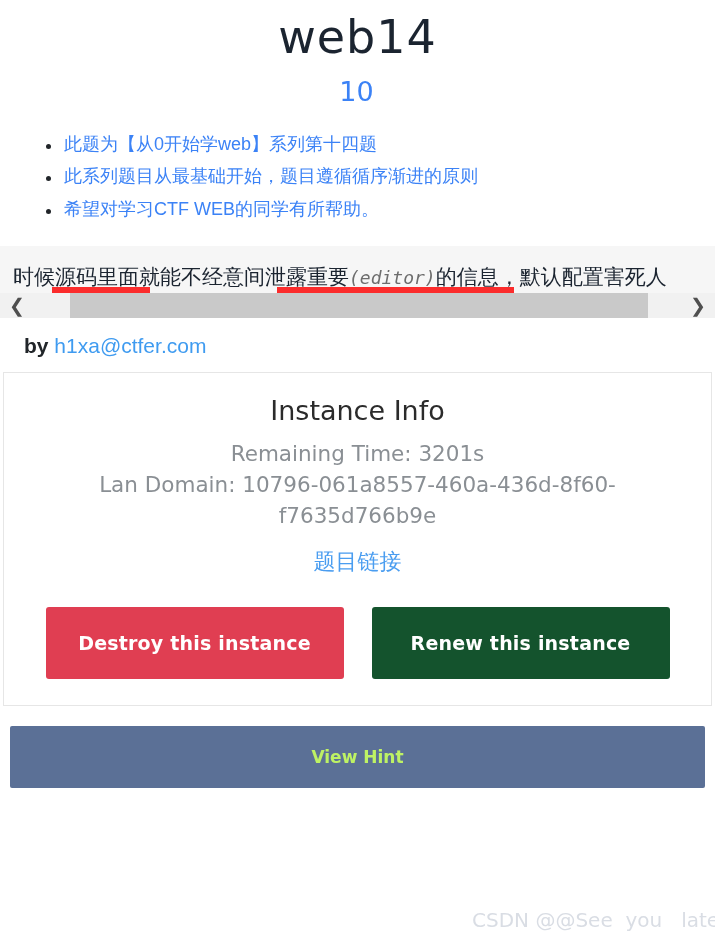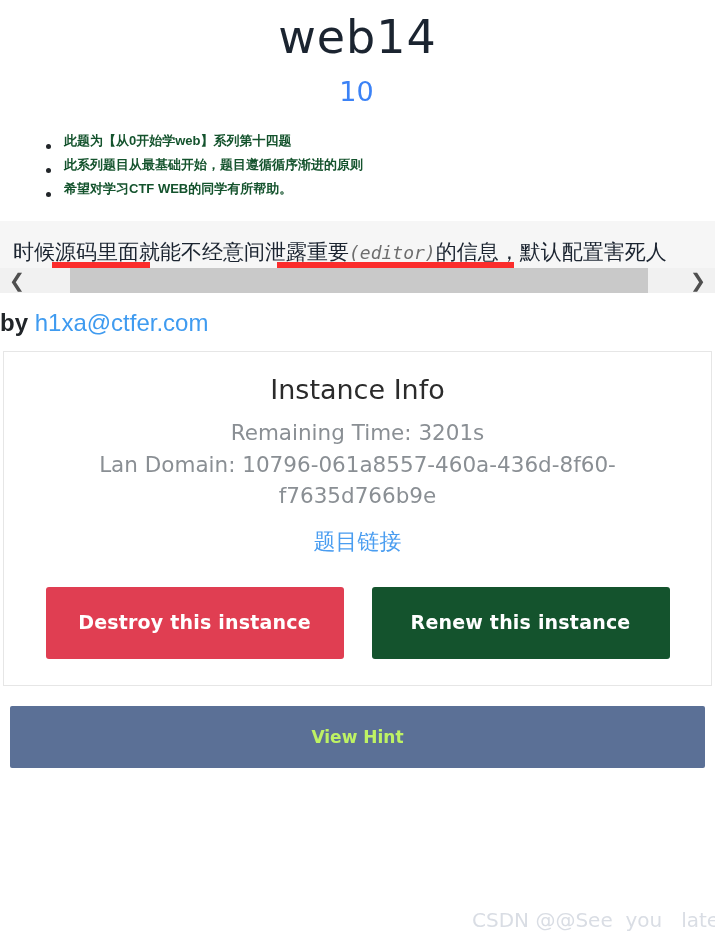--- a/index.html
+++ b/index.html
@@ -38,26 +38,25 @@
   }
 
   
   .desc-list {
     margin: 24px 0 0 0;
     padding: 0 14px 0 62px;
     list-style: none;
   }
   .desc-list li {
     position: relative;
-    font-size: 13px;
+    font-size: 18px;
     line-height: 1.62;
-    color: #14532d;
+    color: #3b82f6;
     margin: 0 0 3px 0;
     padding-left: 2px;
-    font-weight: bold;
   }
   .desc-list li::before {
     content: "";
     position: absolute;
     left: -16px;
     top: 14px;
     width: 5px;
     height: 5px;
     border-radius: 50%;
     background: #212529;
@@ -124,22 +123,22 @@
     left: 36px;
     top: 0;
     width: 578px;
     height: 25px;
     background: #c9c9c9;
   }
 
   
   .byline {
     margin: 16px 0 0 0;
-    padding-left: 0;
-    font-size: 24px;
+    padding-left: 24px;
+    font-size: 21px;
     font-weight: bold;
     color: #212529;
   }
   .byline a {
     color: #3f9bf0;
     font-weight: 400;
     text-decoration: none;
   }
 
   

